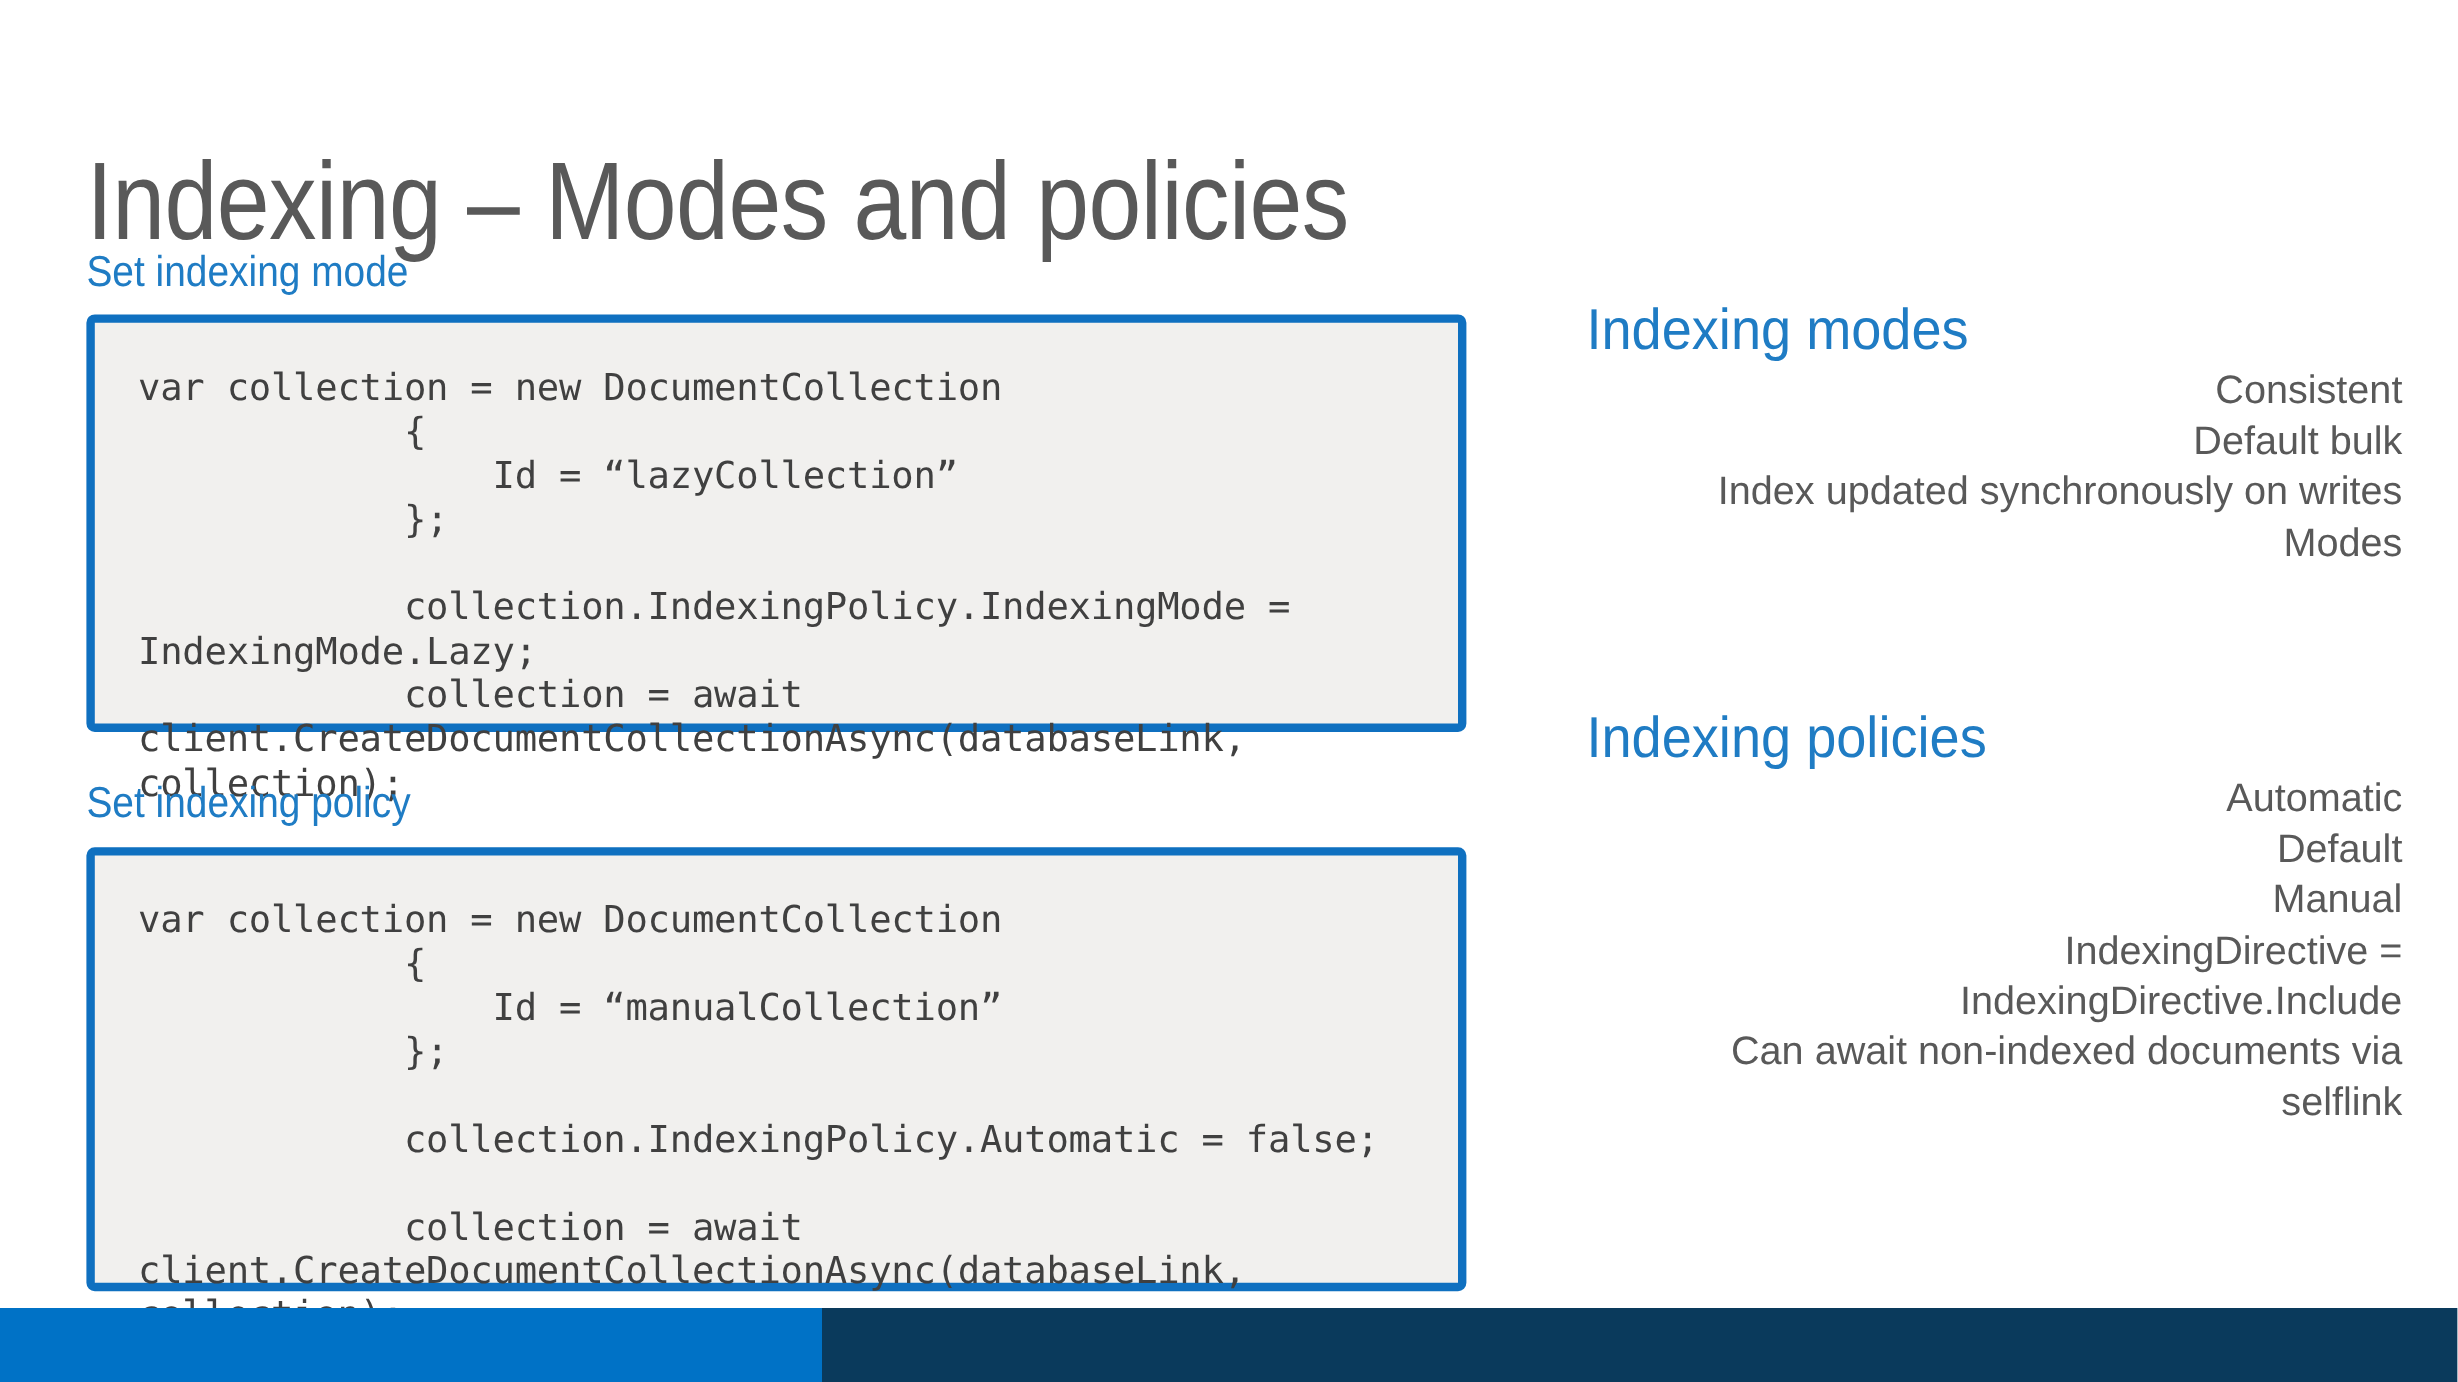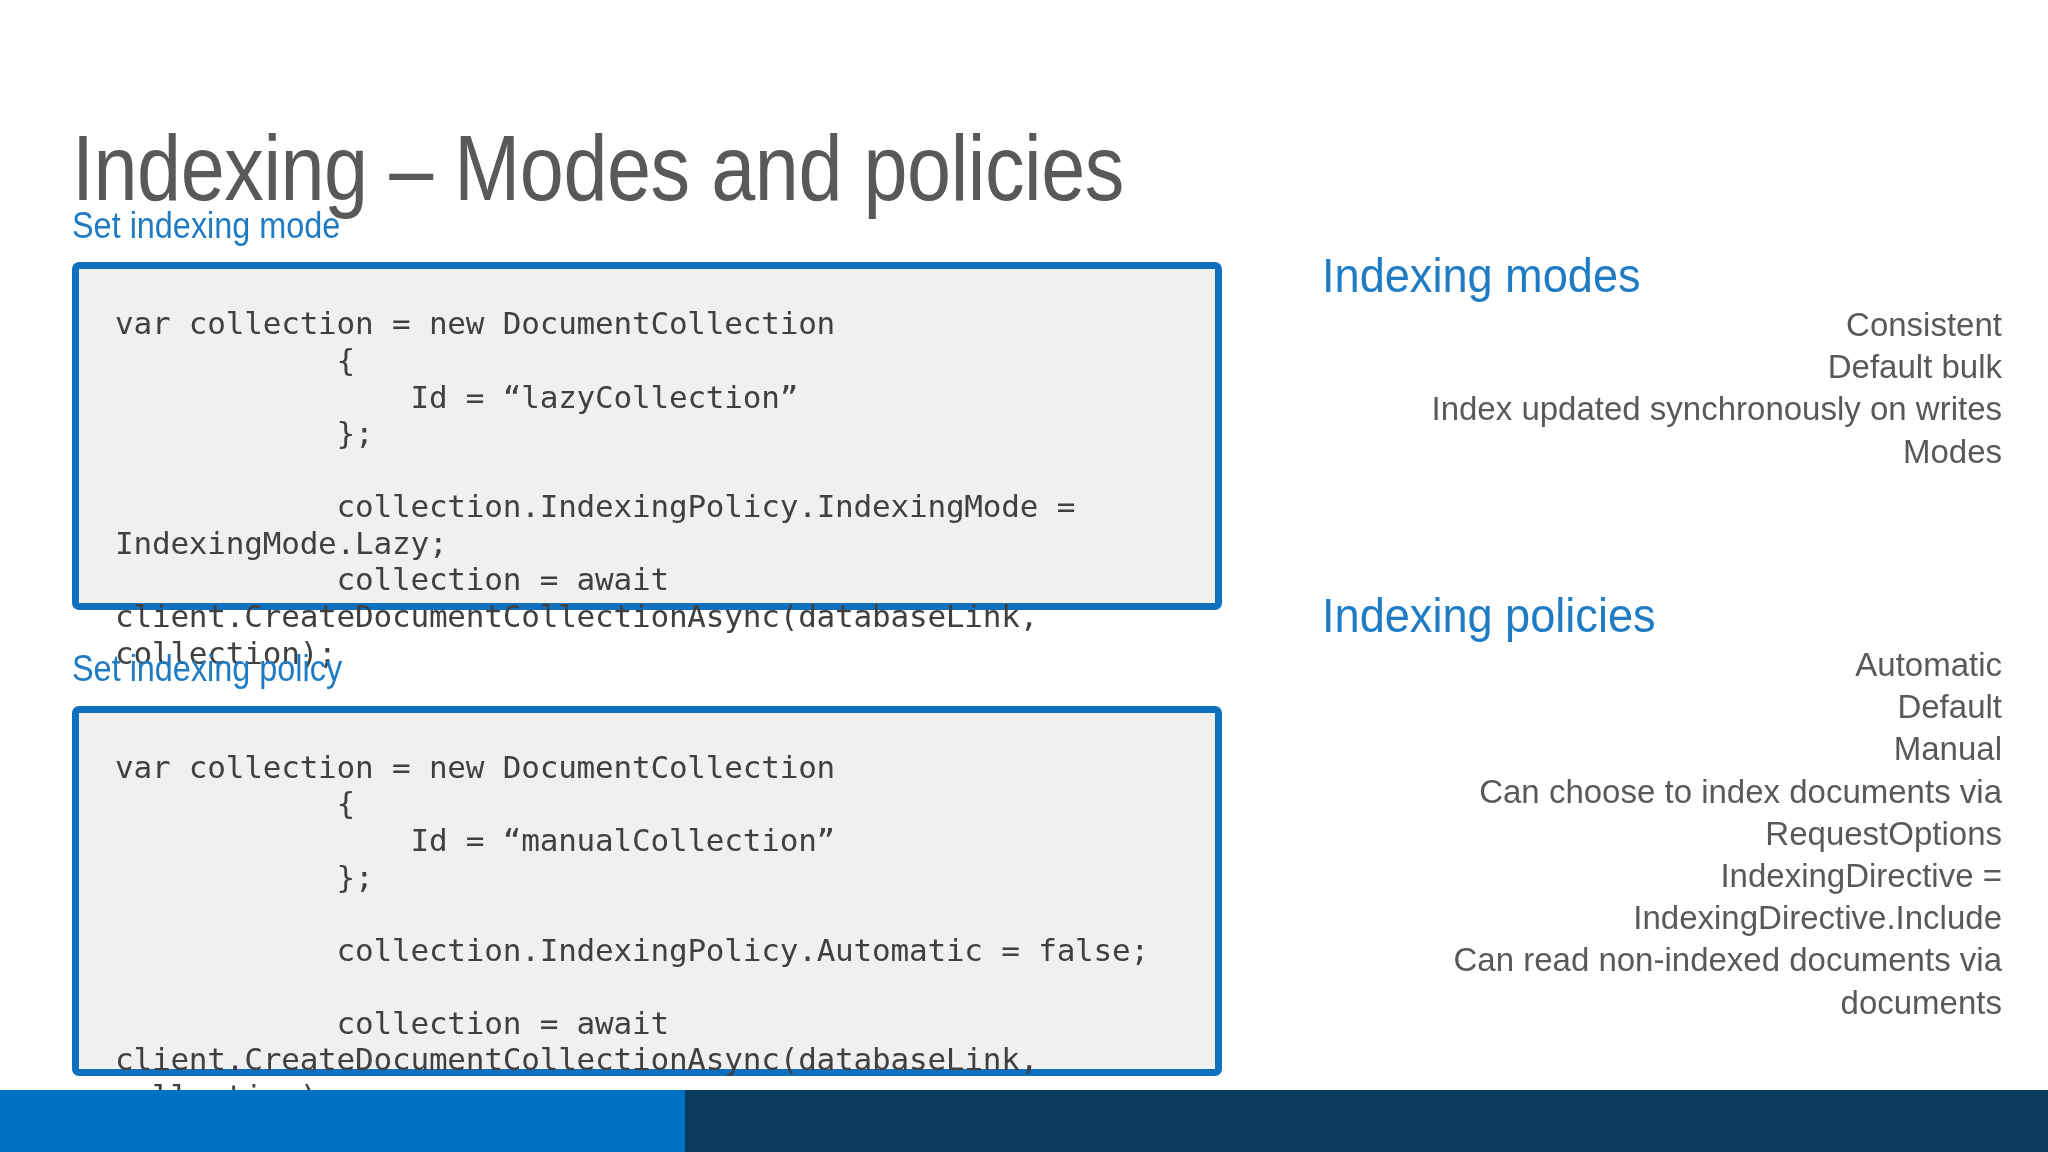--- a/index.html
+++ b/index.html
@@ -184,23 +184,22 @@
         <li class="lvl1">Modes</li>
       </ul>
   </div>
 
   <div class="right-col second-group">
     <div class="section-heading" style="color: rgb(31, 124, 196);">Indexing policies</div>
     <ul class="bullets" id="policies-list">
         <li class="lvl1">Automatic</li>
         <li class="lvl2">Default</li>
         <li class="lvl1">Manual</li>
-        <li class="lvl2">Can choose to index documents via RequestOptions</li>
         <li class="lvl3">IndexingDirective = IndexingDirective.Include</li>
-        <li class="lvl2">Can read non-indexed documents via documents</li>
+        <li class="lvl2">Can await non-indexed documents via selflink</li>
       </ul>
   </div>
 
   <div class="bottom-bar">
     <div class="bar-left" style="background: rgb(0, 114, 198);"></div>
     <div class="bar-right" style="background: rgb(10, 58, 92);"></div>
   </div>
 
 </div>
 

